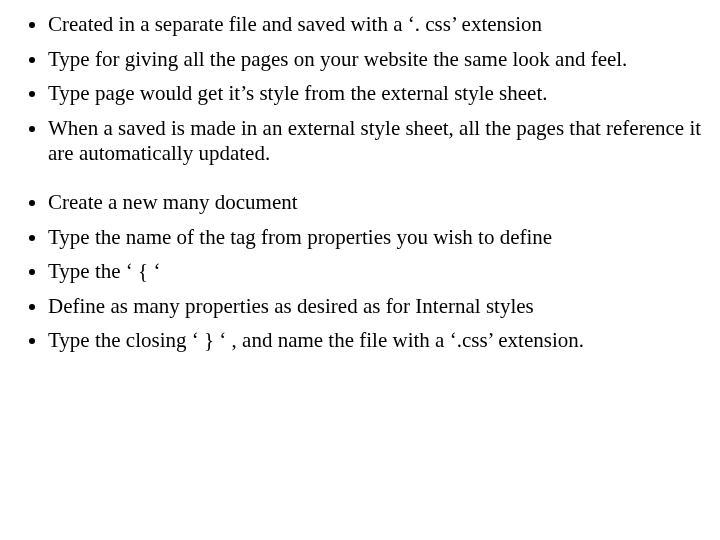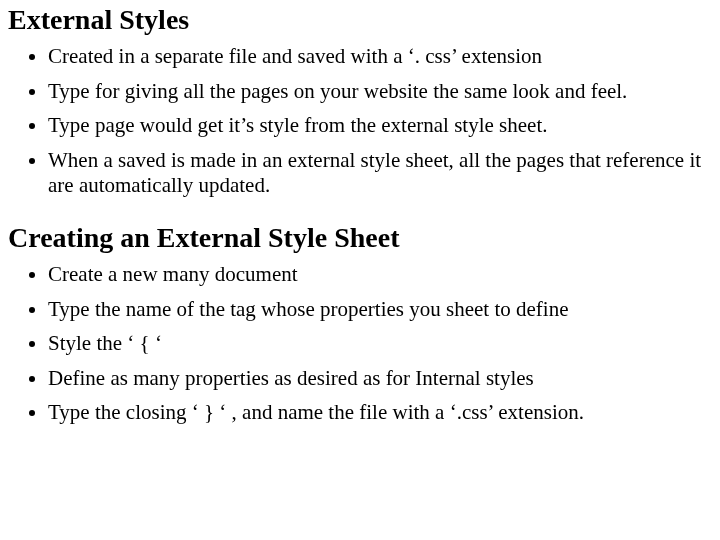--- a/index.html
+++ b/index.html
@@ -30,30 +30,28 @@
     line-height: 1.22;
     margin: 8px;
     padding: 0 0 1px 0;
   }
 </style>
 </head>
 <body>
 
 <div class="page">
 
-  <div class="heading">External Styles</div>
   <ul class="bullets">
     <li>Created in a separate file and saved with a ‘. css’ extension</li>
     <li>Type for giving all the pages on your website the same look and feel.</li>
     <li>Type page would get it’s style from the external style sheet.</li>
     <li>When a saved is made in an external style sheet, all the pages that reference it are automatically updated.</li>
   </ul>
 
-  <div class="heading">Creating an External Style Sheet</div>
   <ul class="bullets">
     <li>Create a new many document</li>
-    <li>Type the name of the tag whose properties you sheet to define</li>
-    <li>Style the ‘ { ‘</li>
+    <li>Type the name of the tag from properties you wish to define</li>
+    <li>Type the ‘ { ‘</li>
     <li>Define as many properties as desired as for Internal styles</li>
     <li>Type the closing ‘ } ‘ , and name the file with a ‘.css’ extension.</li>
   </ul>
 
 </div>
 
 </body></html>

